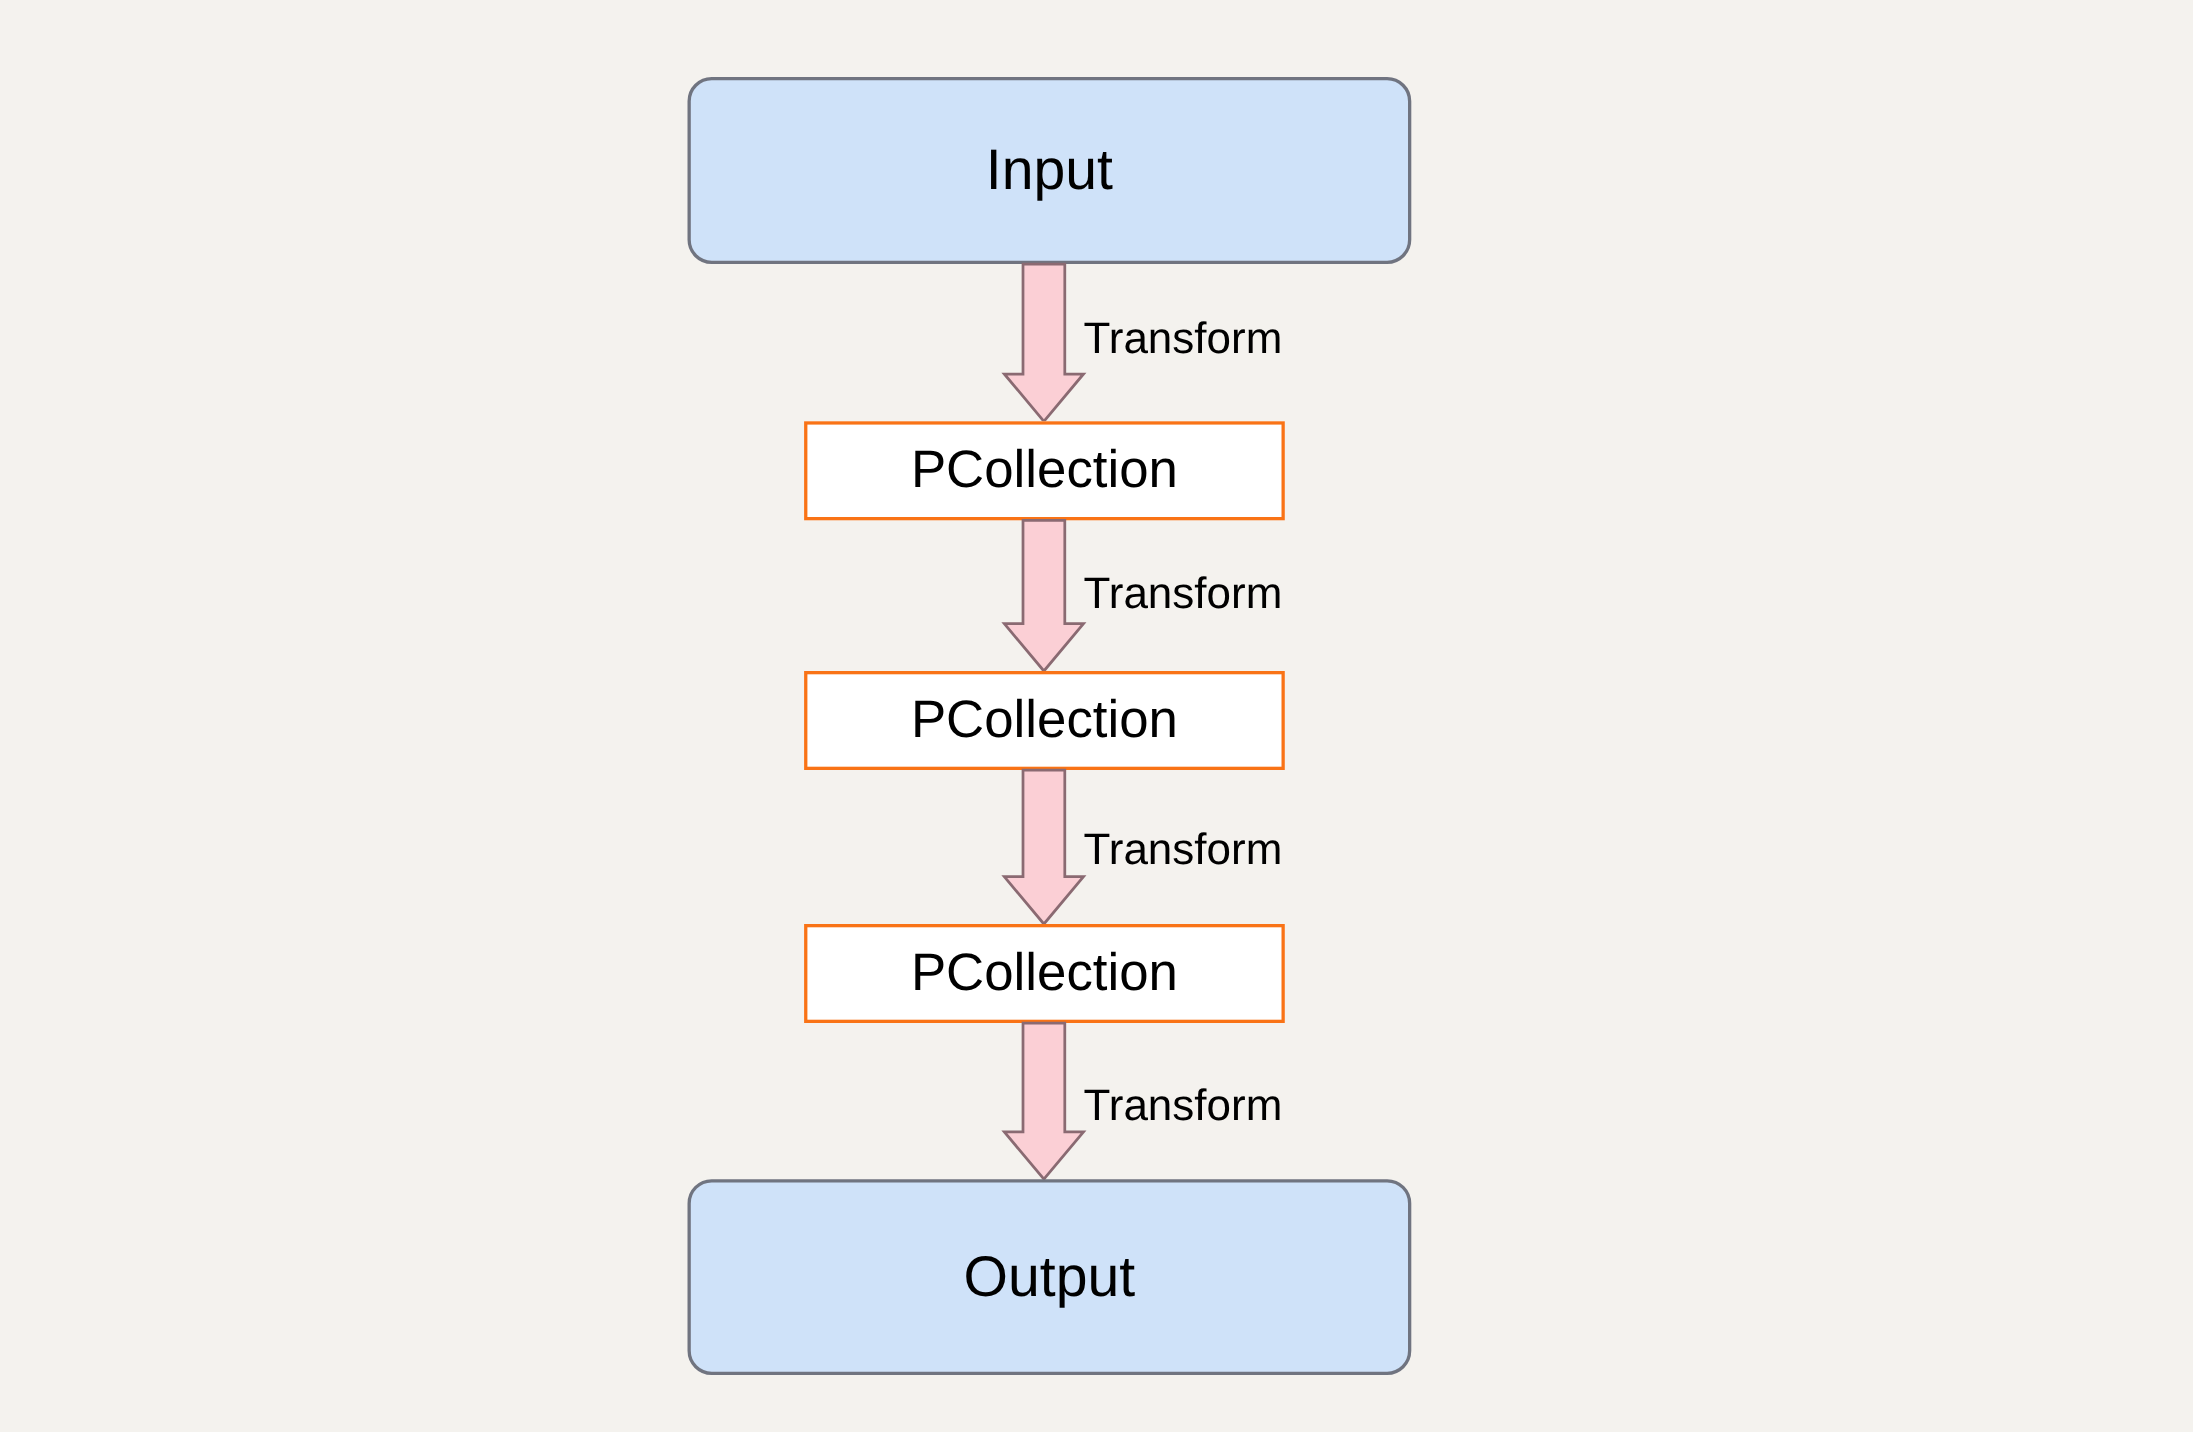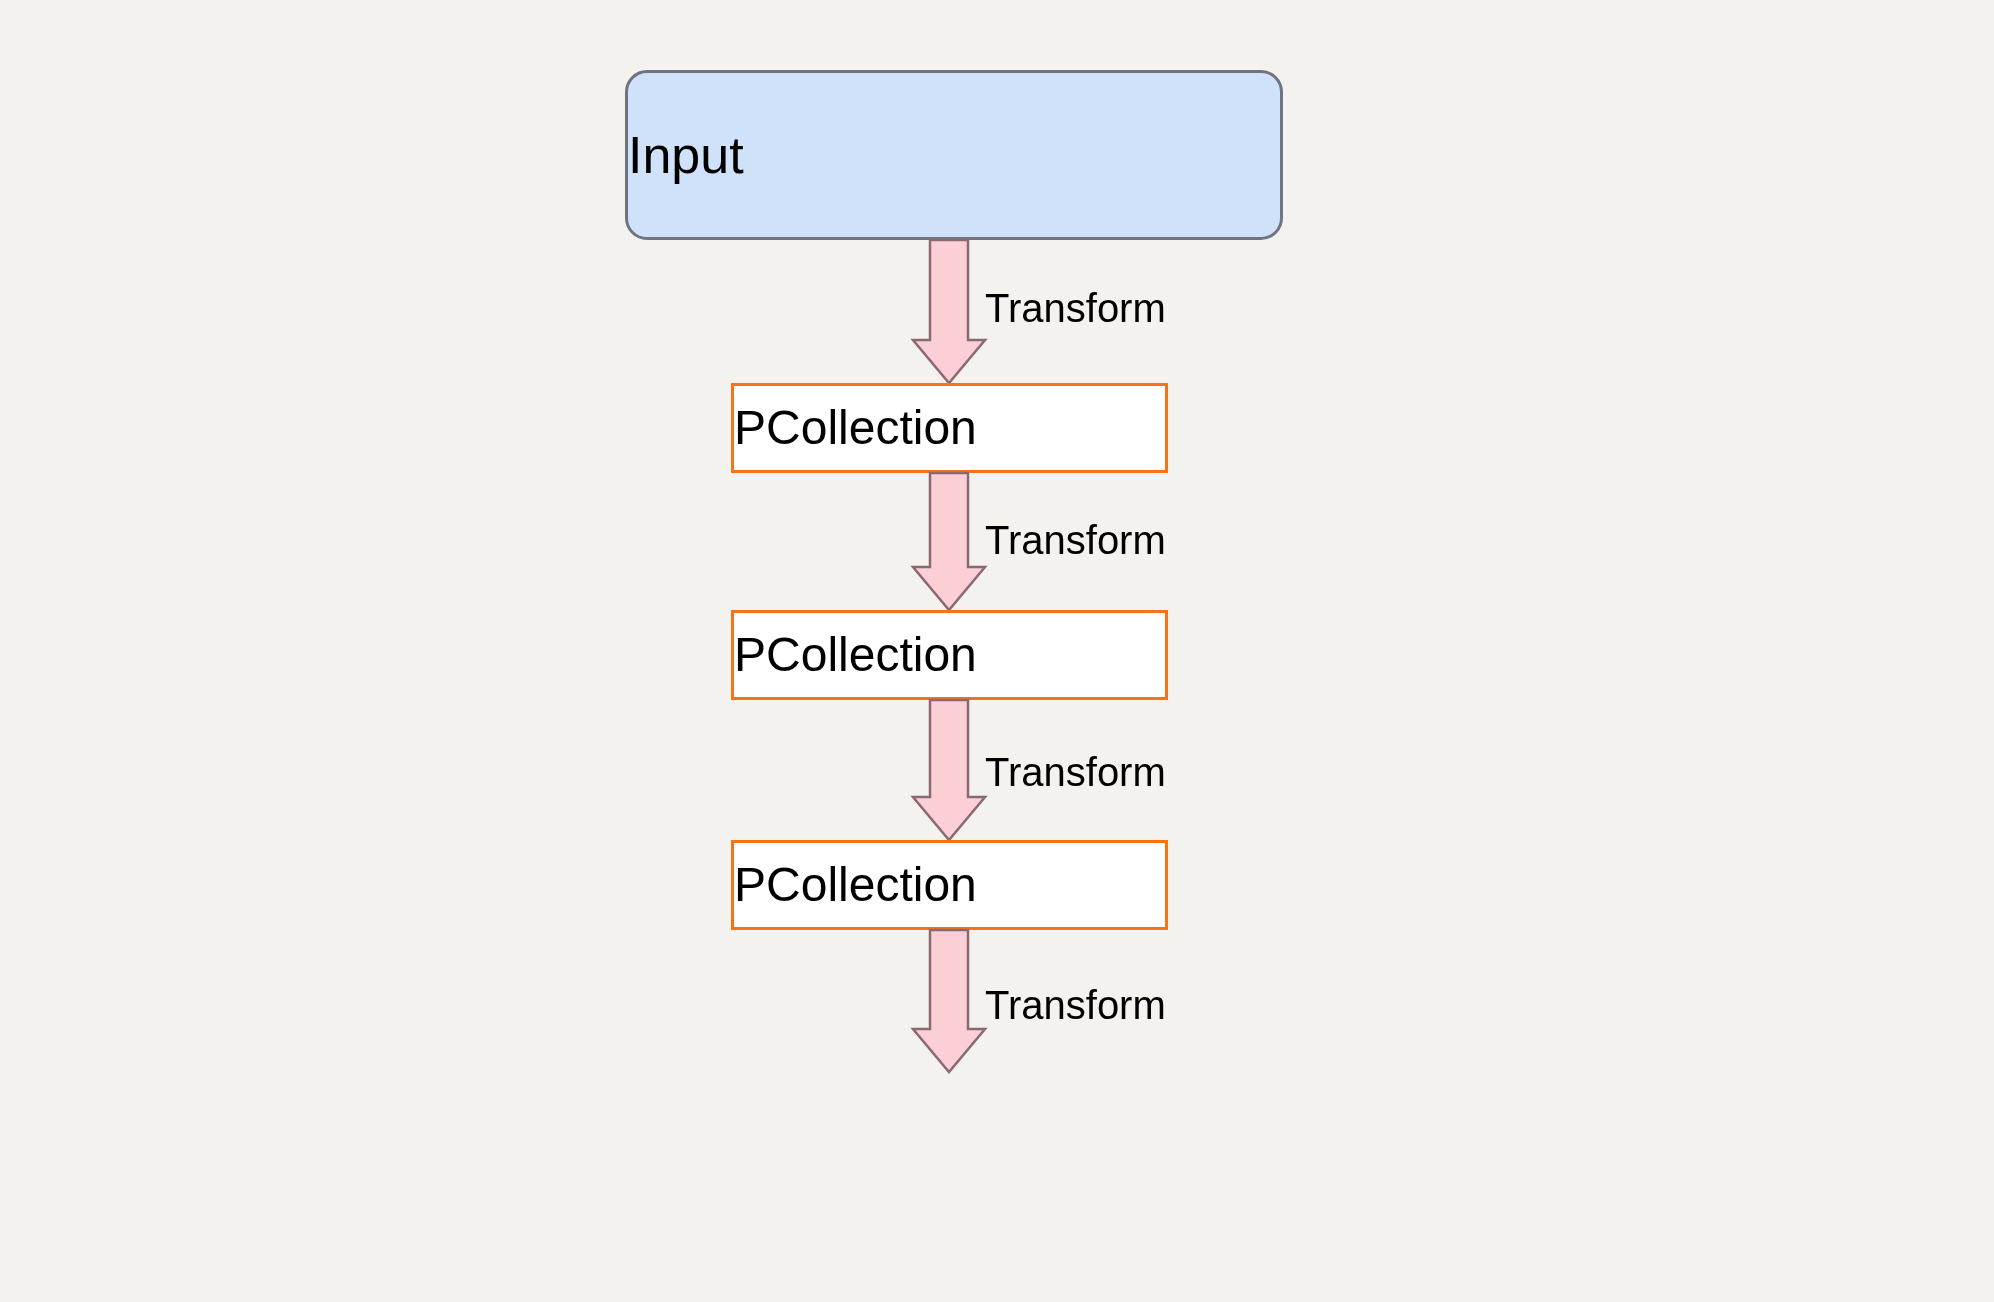--- a/index.html
+++ b/index.html
@@ -19,20 +19,21 @@
     height: 1302px;
     background: #f4f2ee;
   }
 
   
   .node {
     position: absolute;
     box-sizing: border-box;
     display: flex;
     align-items: center;
+    justify-content: center;
     color: #000000;
     line-height: 1;
     white-space: nowrap;
   }
   .node-terminal {
     background: #cfe2f9;
     border: 3px solid #707480;
     border-radius: 22px;
     font-size: 52px;
   }
@@ -111,14 +112,17 @@
 
   <div class="arrow" style="left:913px; top:930px; width:72px; height:142px;">
     <svg width="72" height="142" viewBox="0 0 72 142" xmlns="http://www.w3.org/2000/svg" aria-hidden="true">
       <polygon points="17,0 55,0 55,99 72,99 36,142 0,99 17,99" fill="#fbcfd5" stroke="#8a6a72" stroke-width="2.5" stroke-linejoin="miter"></polygon>
     </svg>
   </div>
   <div class="edge-label" style="left:985px; top:985px;">
     <span>Transform</span>
   </div>
 
+  <div class="node node-terminal" id="node-output" style="left:625px; top:1072px; width:658px; height:178px;">
+    <span>Output</span>
+  </div>
 
 </div>
 
 </body></html>

